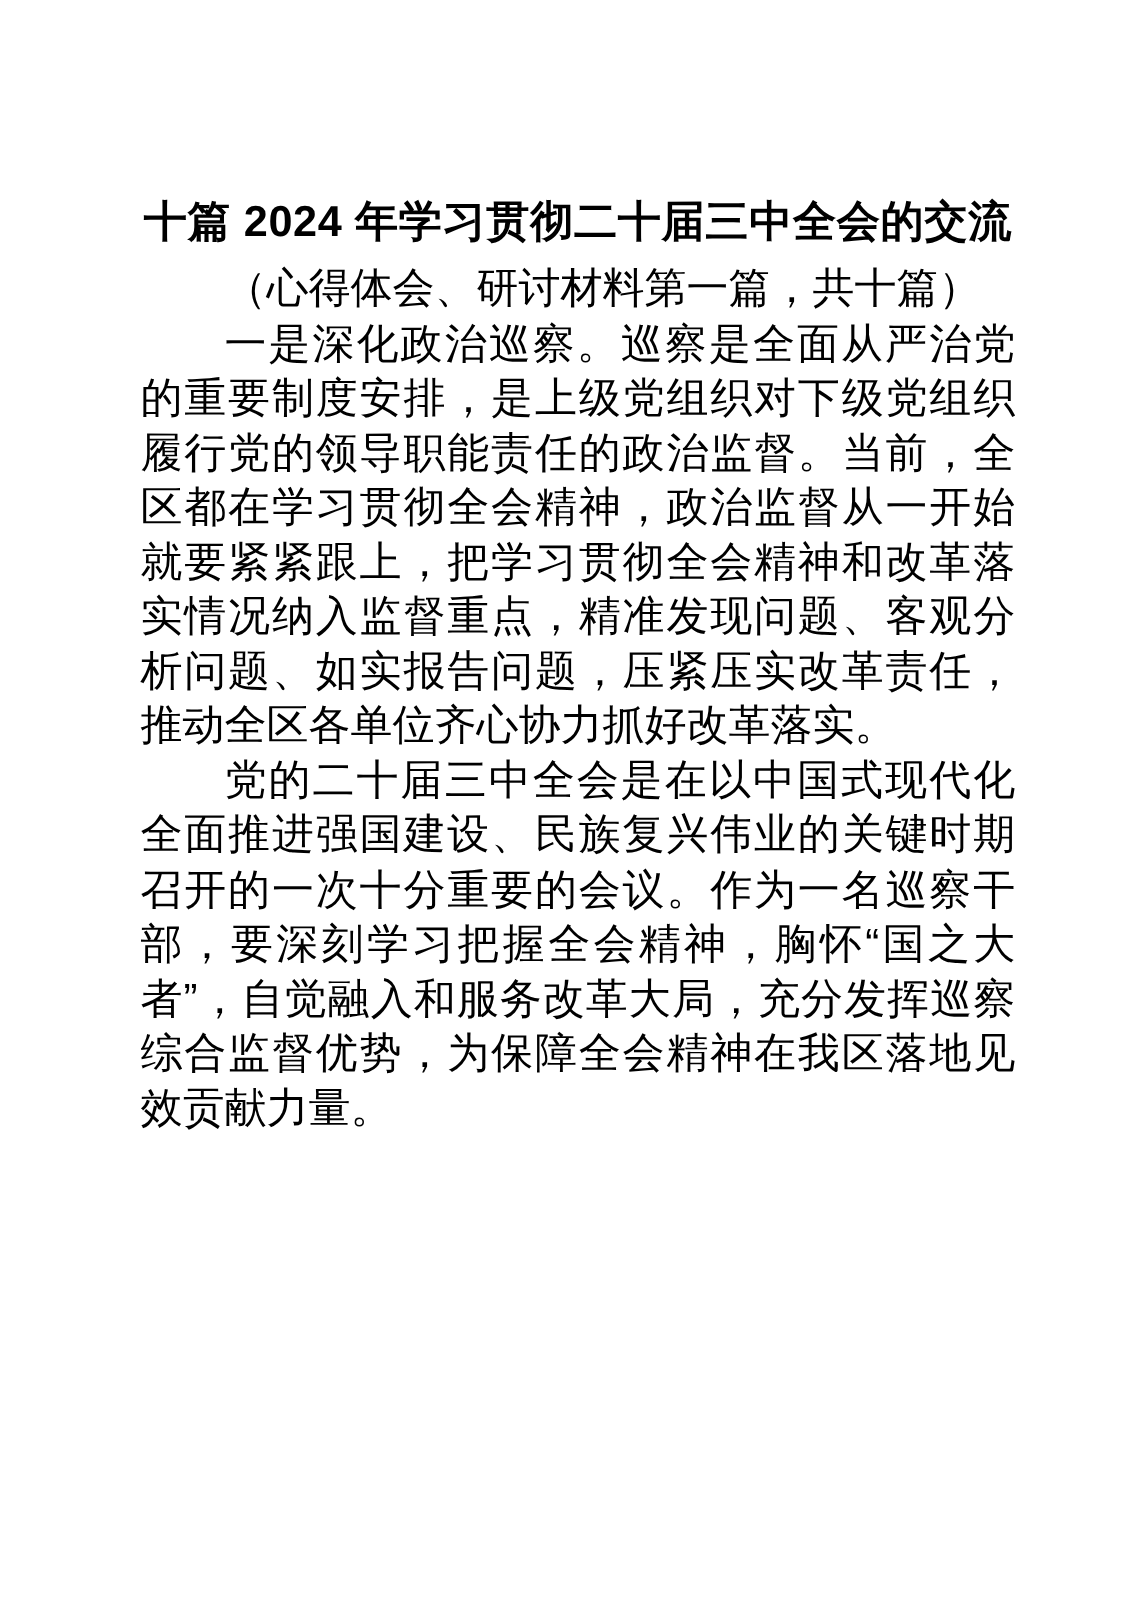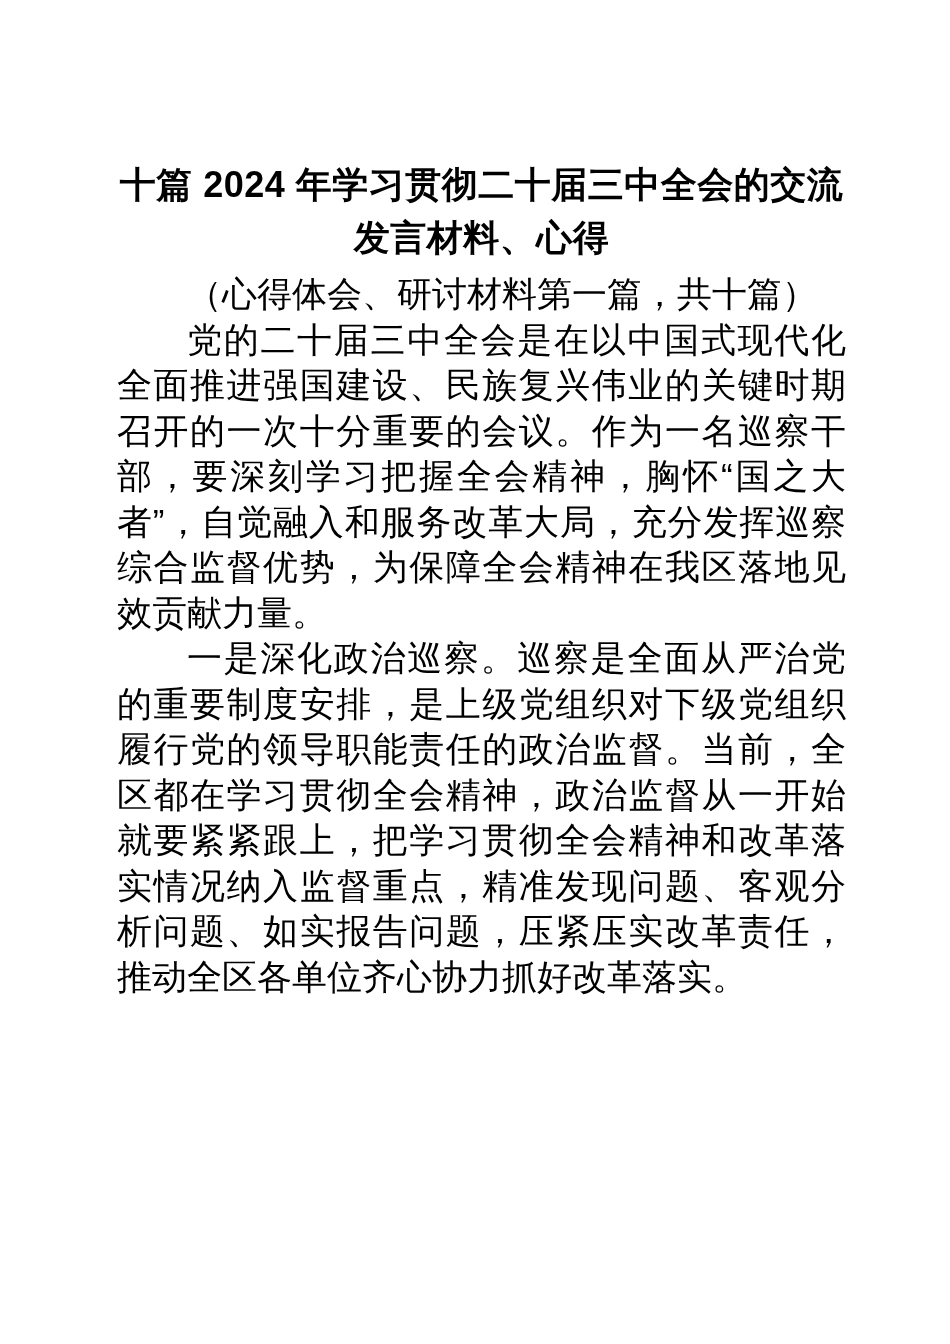--- a/index.html
+++ b/index.html
@@ -45,23 +45,22 @@
   }
 </style>
 </head>
 <body>
 
 <div class="page">
   <div class="content">
 
     <h1 class="doc-title">
       <span class="title-line">十篇 2024 年学习贯彻二十届三中全会的交流</span>
-      <span class="title-line">发言材料、心得</span>
     </h1>
 
     <div class="doc-body">
       <p>（心得体会、研讨材料第一篇，共十篇）</p>
+      <p>一是深化政治巡察。巡察是全面从严治党的重要制度安排，是上级党组织对下级党组织履行党的领导职能责任的政治监督。当前，全区都在学习贯彻全会精神，政治监督从一开始就要紧紧跟上，把学习贯彻全会精神和改革落实情况纳入监督重点，精准发现问题、客观分析问题、如实报告问题，压紧压实改革责任，推动全区各单位齐心协力抓好改革落实。</p>
       <p>党的二十届三中全会是在以中国式现代化全面推进强国建设、民族复兴伟业的关键时期召开的一次十分重要的会议。作为一名巡察干部，要深刻学习把握全会精神，胸怀“国之大者”，自觉融入和服务改革大局，充分发挥巡察综合监督优势，为保障全会精神在我区落地见效贡献力量。</p>
-      <p>一是深化政治巡察。巡察是全面从严治党的重要制度安排，是上级党组织对下级党组织履行党的领导职能责任的政治监督。当前，全区都在学习贯彻全会精神，政治监督从一开始就要紧紧跟上，把学习贯彻全会精神和改革落实情况纳入监督重点，精准发现问题、客观分析问题、如实报告问题，压紧压实改革责任，推动全区各单位齐心协力抓好改革落实。</p>
     </div>
 
   </div>
 </div>
 
 </body></html>

